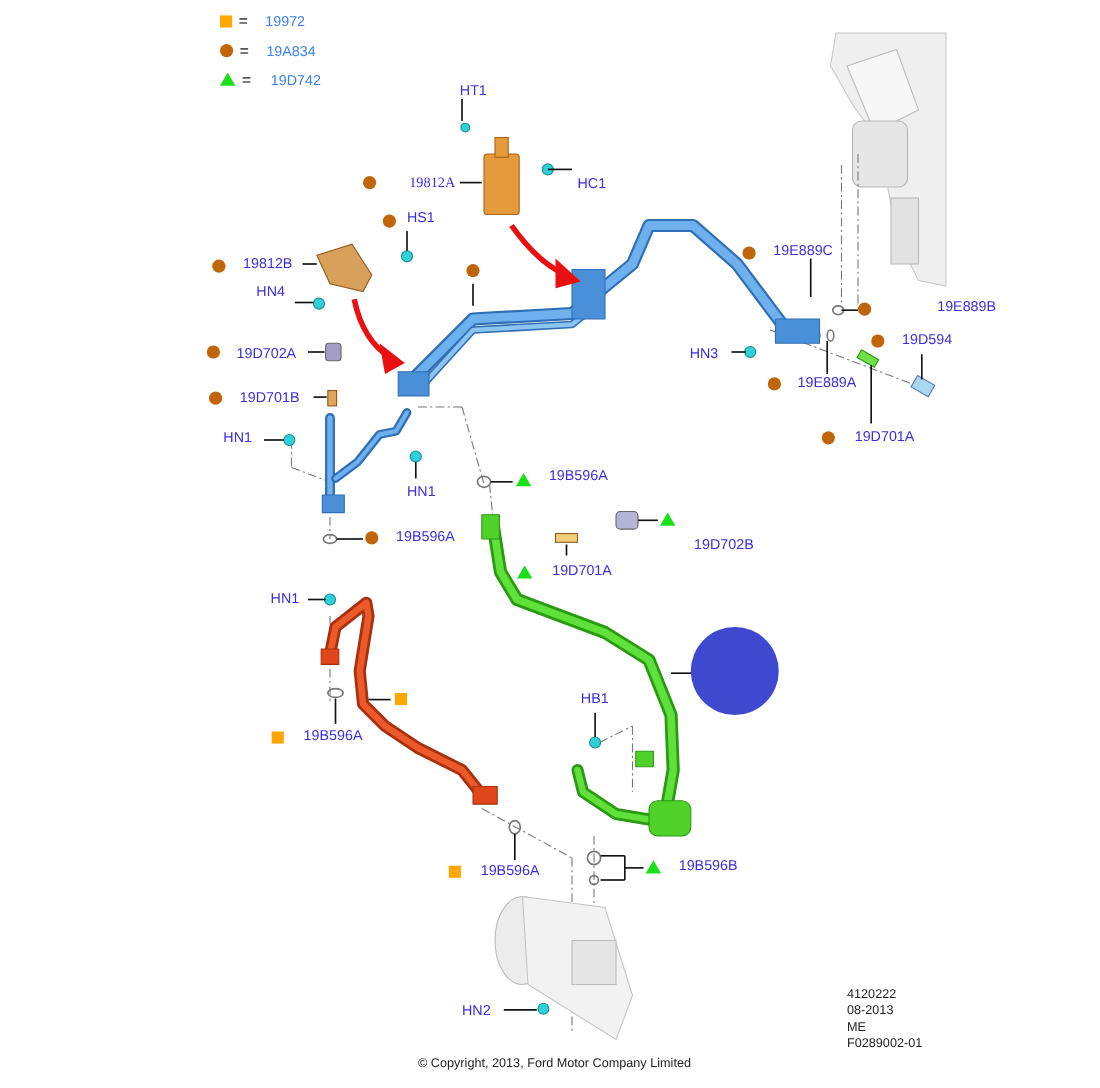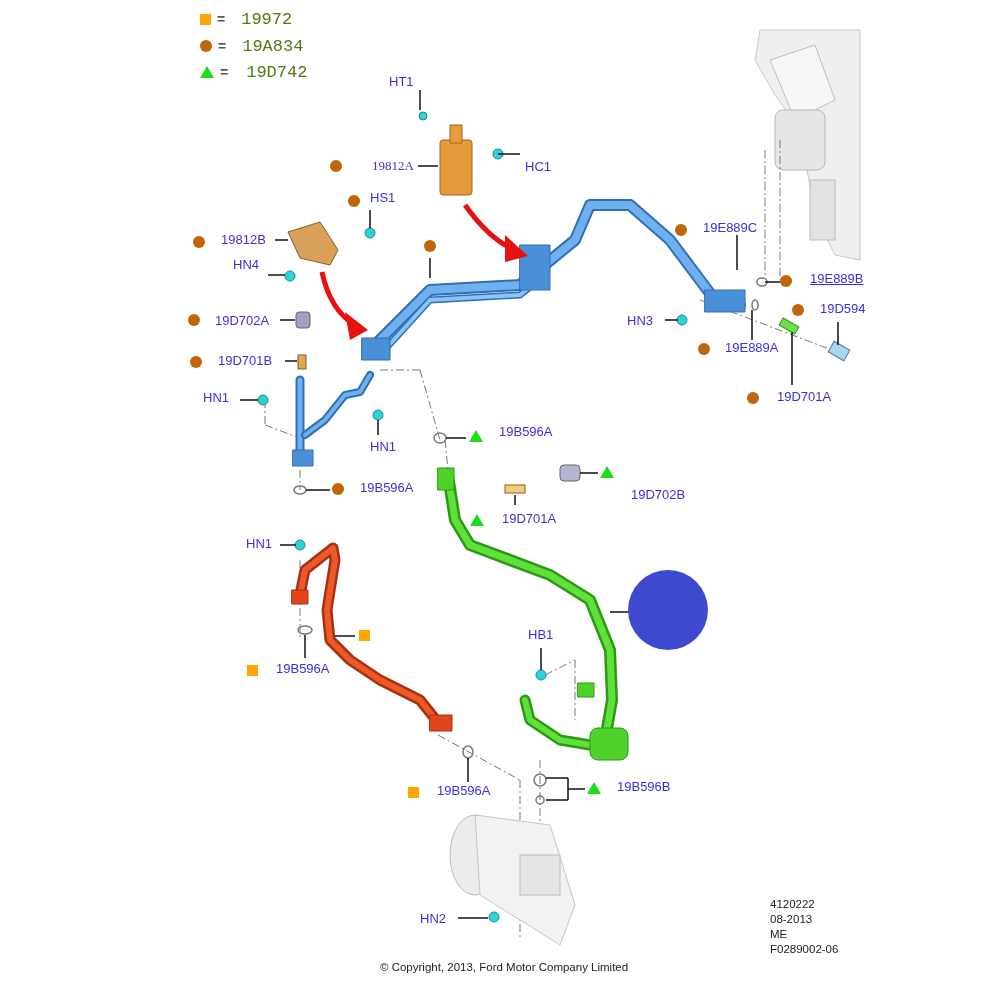--- a/index.html
+++ b/index.html
@@ -3,21 +3,21 @@
 <meta charset="utf-8">
 <style>
   html, body { margin: 0; padding: 0; background: #ffffff; }
   body { width: 1000px; height: 989px; position: relative; overflow: hidden;
          font-family: "Liberation Sans", sans-serif; }
   #canvas { position: absolute; left: 0; top: 0; width: 1000px; height: 989px; }
   .lbl { position: absolute; font-size: 13px; color: #3a2fe0; white-space: nowrap; line-height: 14px; }
   .meta { position: absolute; font-size: 11.5px; color: #222; text-align: left; line-height: 15px; }
   .legend-row { position: absolute; left: 200px; height: 16px; display: flex; align-items: center; }
   .leg-eq { font-size: 14px; color: #555; margin: 0 8px 0 6px; font-weight: bold; }
-  .leg-code { font-size: 17px; color: #4d7c0f; font-family: Liberation Mono, monospace; }
+  .leg-code { font-size: 13px; color: #3b82f6; }
   .sq { width: 11px; height: 11px; background: #ffa600; display: inline-block; }
   .ci { width: 12px; height: 12px; border-radius: 50%; background: #c0650a; display: inline-block; }
   .tri { width: 0; height: 0; border-left: 7px solid transparent; border-right: 7px solid transparent;
          border-bottom: 12px solid #19e019; display: inline-block; }
   .mk { position: absolute; }
 </style>
 </head>
 <body>
 
 <svg id="canvas" viewBox="0 0 1000 989" xmlns="http://www.w3.org/2000/svg">
@@ -197,47 +197,47 @@
 <span class="mk ci" style="left:698px;top:343px;"></span>
 <span class="mk ci" style="left:747px;top:392px;"></span>
 <span class="mk tri" style="left:469px;top:430px;"></span>
 <span class="mk tri" style="left:600px;top:466px;"></span>
 <span class="mk tri" style="left:470px;top:514px;"></span>
 <span class="mk tri" style="left:587px;top:782px;"></span>
 <span class="mk sq" style="left:359px;top:630px;"></span>
 <span class="mk sq" style="left:247px;top:665px;"></span>
 <span class="mk sq" style="left:408px;top:787px;"></span>
 
-<span class="lbl" style="left:389px;top:75px;">HT1</span>
+<span class="lbl" style="left:418px;top:75px;">HT1</span>
 <span class="lbl" style="left:525px;top:160px;">HC1</span>
 <span class="lbl" style="left:372px;top:159px;font-family:Liberation Serif, serif;">19812A</span>
 <span class="lbl" style="left:370px;top:191px;">HS1</span>
 <span class="lbl" style="left:221px;top:233px;">19812B</span>
 <span class="lbl" style="left:233px;top:258px;">HN4</span>
 <span class="lbl" style="left:215px;top:314px;">19D702A</span>
 <span class="lbl" style="left:218px;top:354px;">19D701B</span>
 <span class="lbl" style="left:203px;top:391px;">HN1</span>
 <span class="lbl" style="left:370px;top:440px;">HN1</span>
 <span class="lbl" style="left:360px;top:481px;">19B596A</span>
 <span class="lbl" style="left:703px;top:221px;">19E889C</span>
-<span class="lbl" style="left:810px;top:272px;text-decoration:underline;">19E889B</span>
+<span class="lbl" style="left:852px;top:272px;">19E889B</span>
 <span class="lbl" style="left:820px;top:302px;">19D594</span>
 <span class="lbl" style="left:627px;top:314px;">HN3</span>
 <span class="lbl" style="left:725px;top:341px;">19E889A</span>
 <span class="lbl" style="left:777px;top:390px;">19D701A</span>
 <span class="lbl" style="left:499px;top:425px;">19B596A</span>
 <span class="lbl" style="left:631px;top:488px;">19D702B</span>
 <span class="lbl" style="left:502px;top:512px;">19D701A</span>
 <span class="lbl" style="left:246px;top:537px;">HN1</span>
 <span class="lbl" style="left:276px;top:662px;">19B596A</span>
 <span class="lbl" style="left:528px;top:628px;">HB1</span>
 <span class="lbl" style="left:437px;top:784px;">19B596A</span>
 <span class="lbl" style="left:617px;top:780px;text-align:center;">19B596B</span>
 <span class="lbl" style="left:420px;top:912px;">HN2</span>
 
 <div class="meta" style="left:770px;top:897px;width:100px;">
   <div>4120222</div>
   <div>08-2013</div>
   <div>ME</div>
-  <div>F0289002-06</div>
+  <div>F0289002-01</div>
 </div>
 
 <div class="meta" style="left:380px;top:960px;width:300px;">© Copyright, 2013, Ford Motor Company Limited</div>
 
 </body></html>

